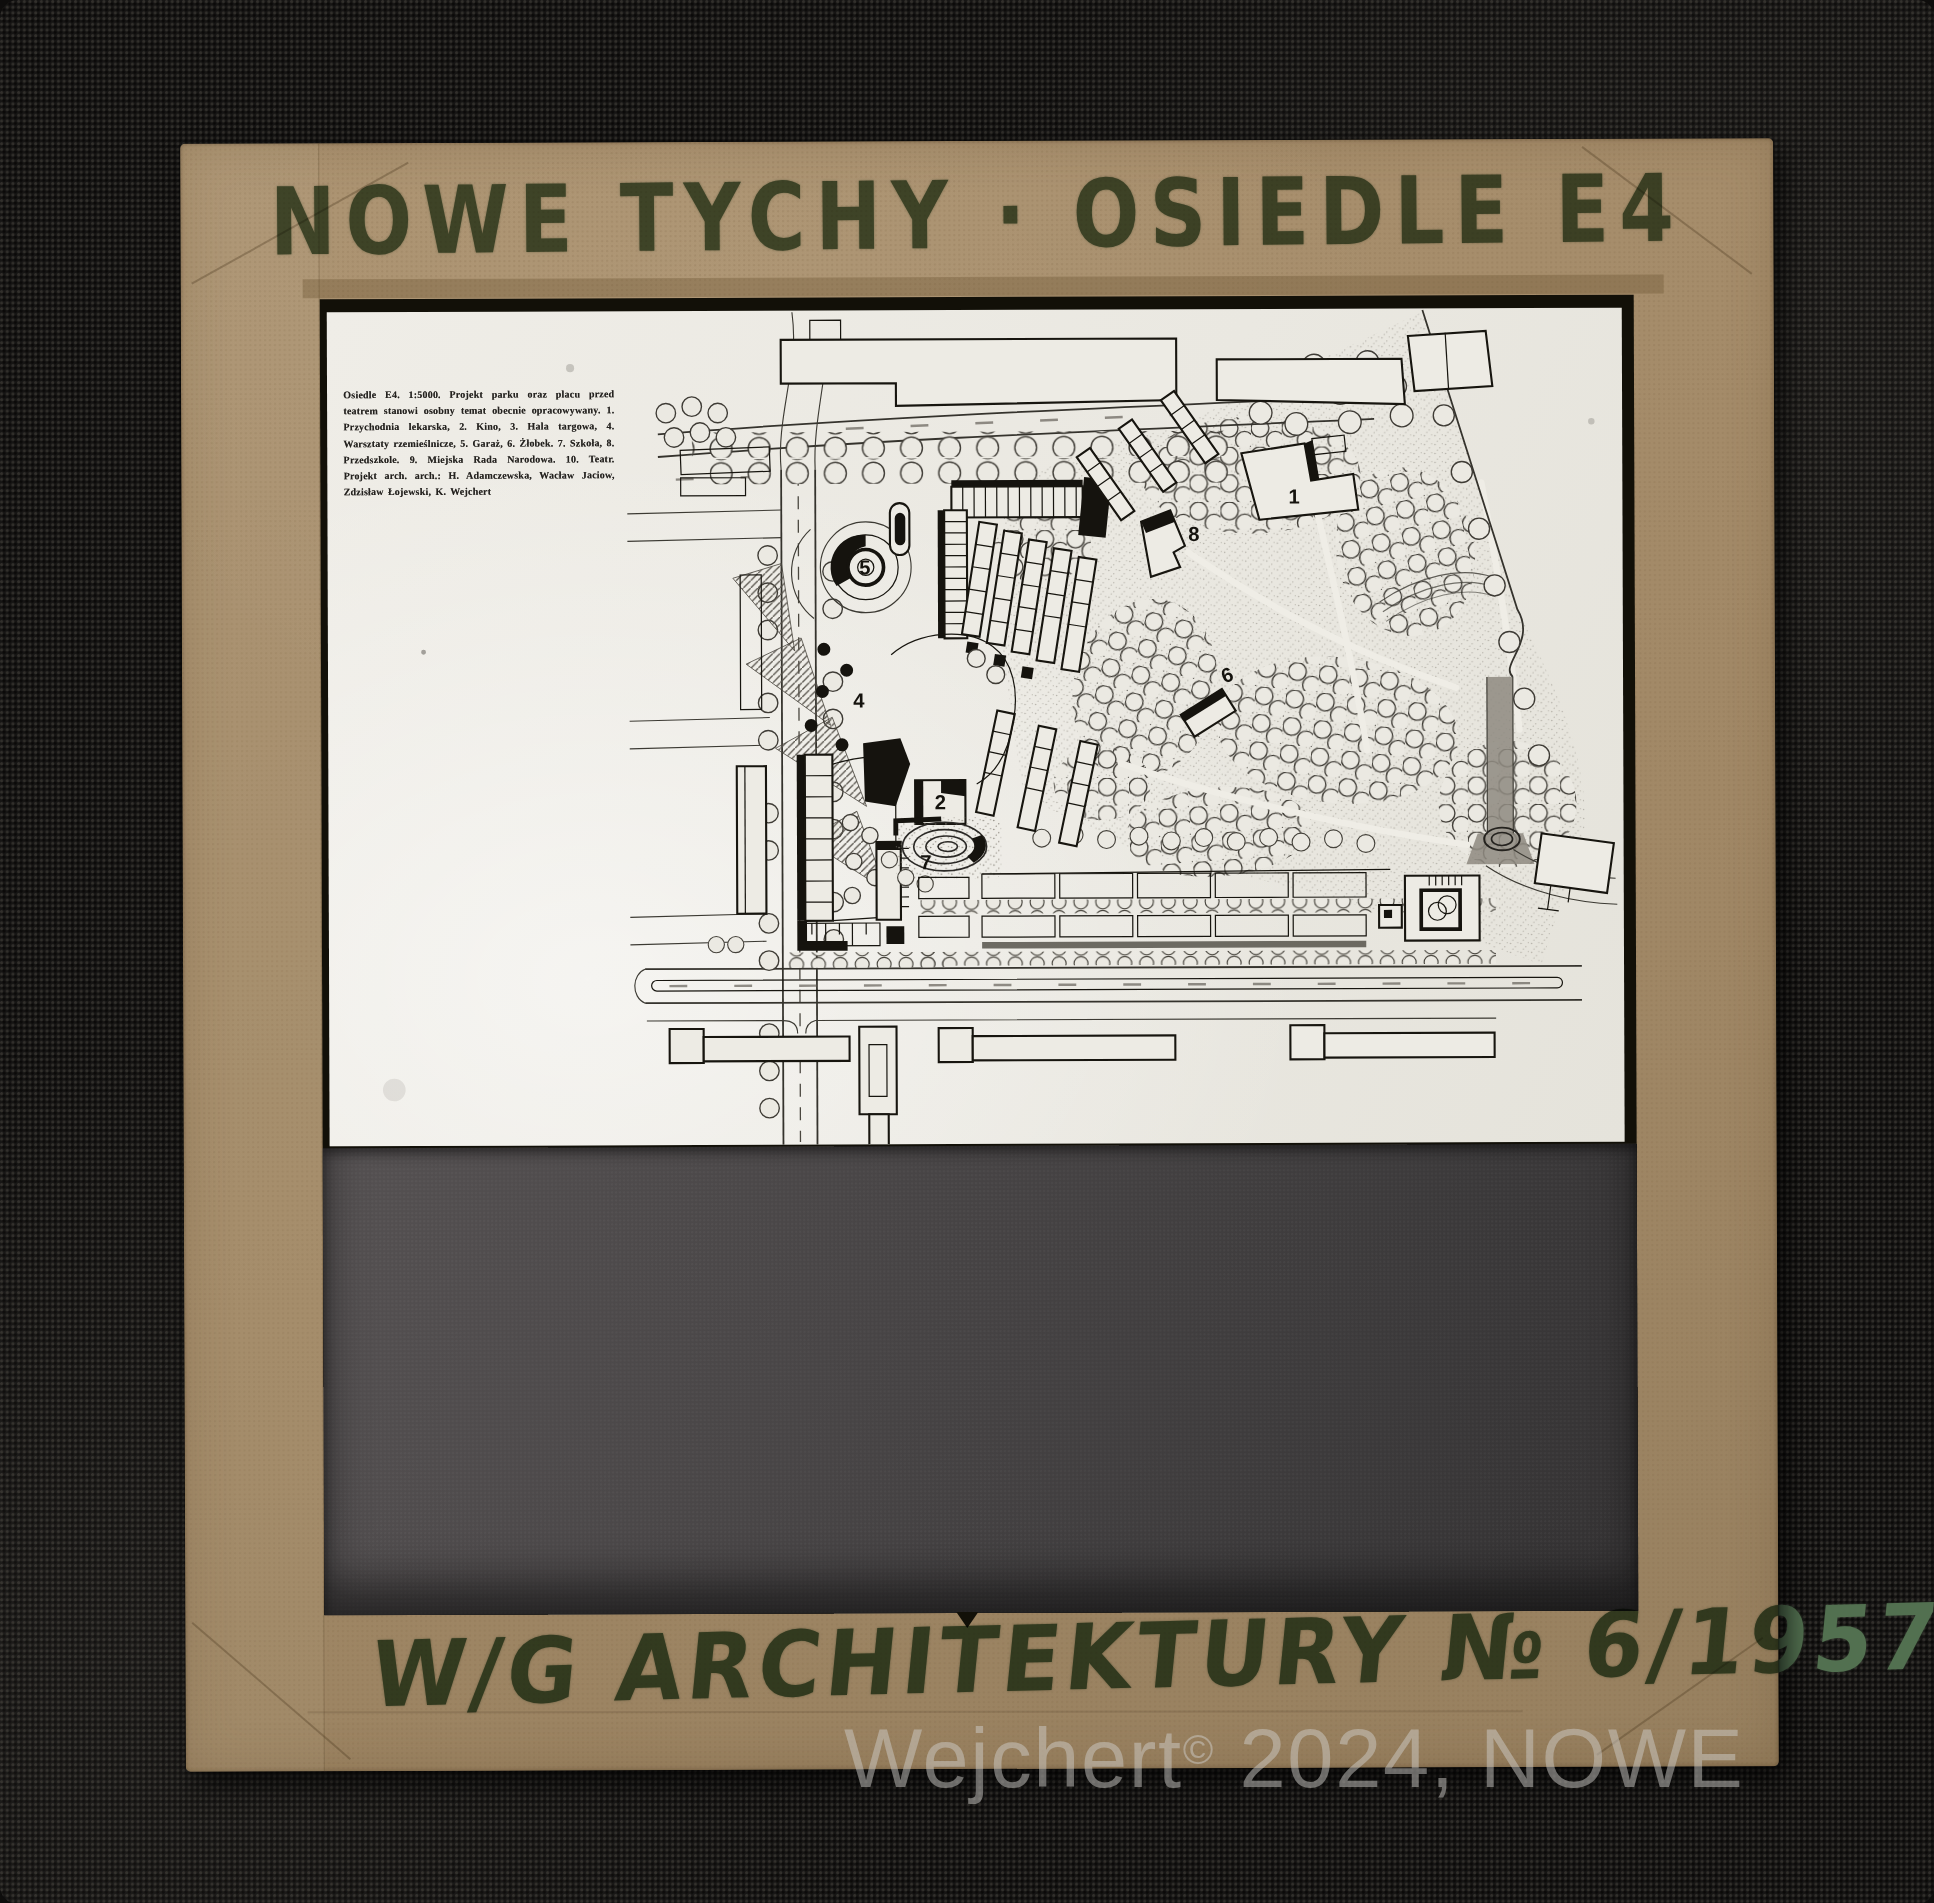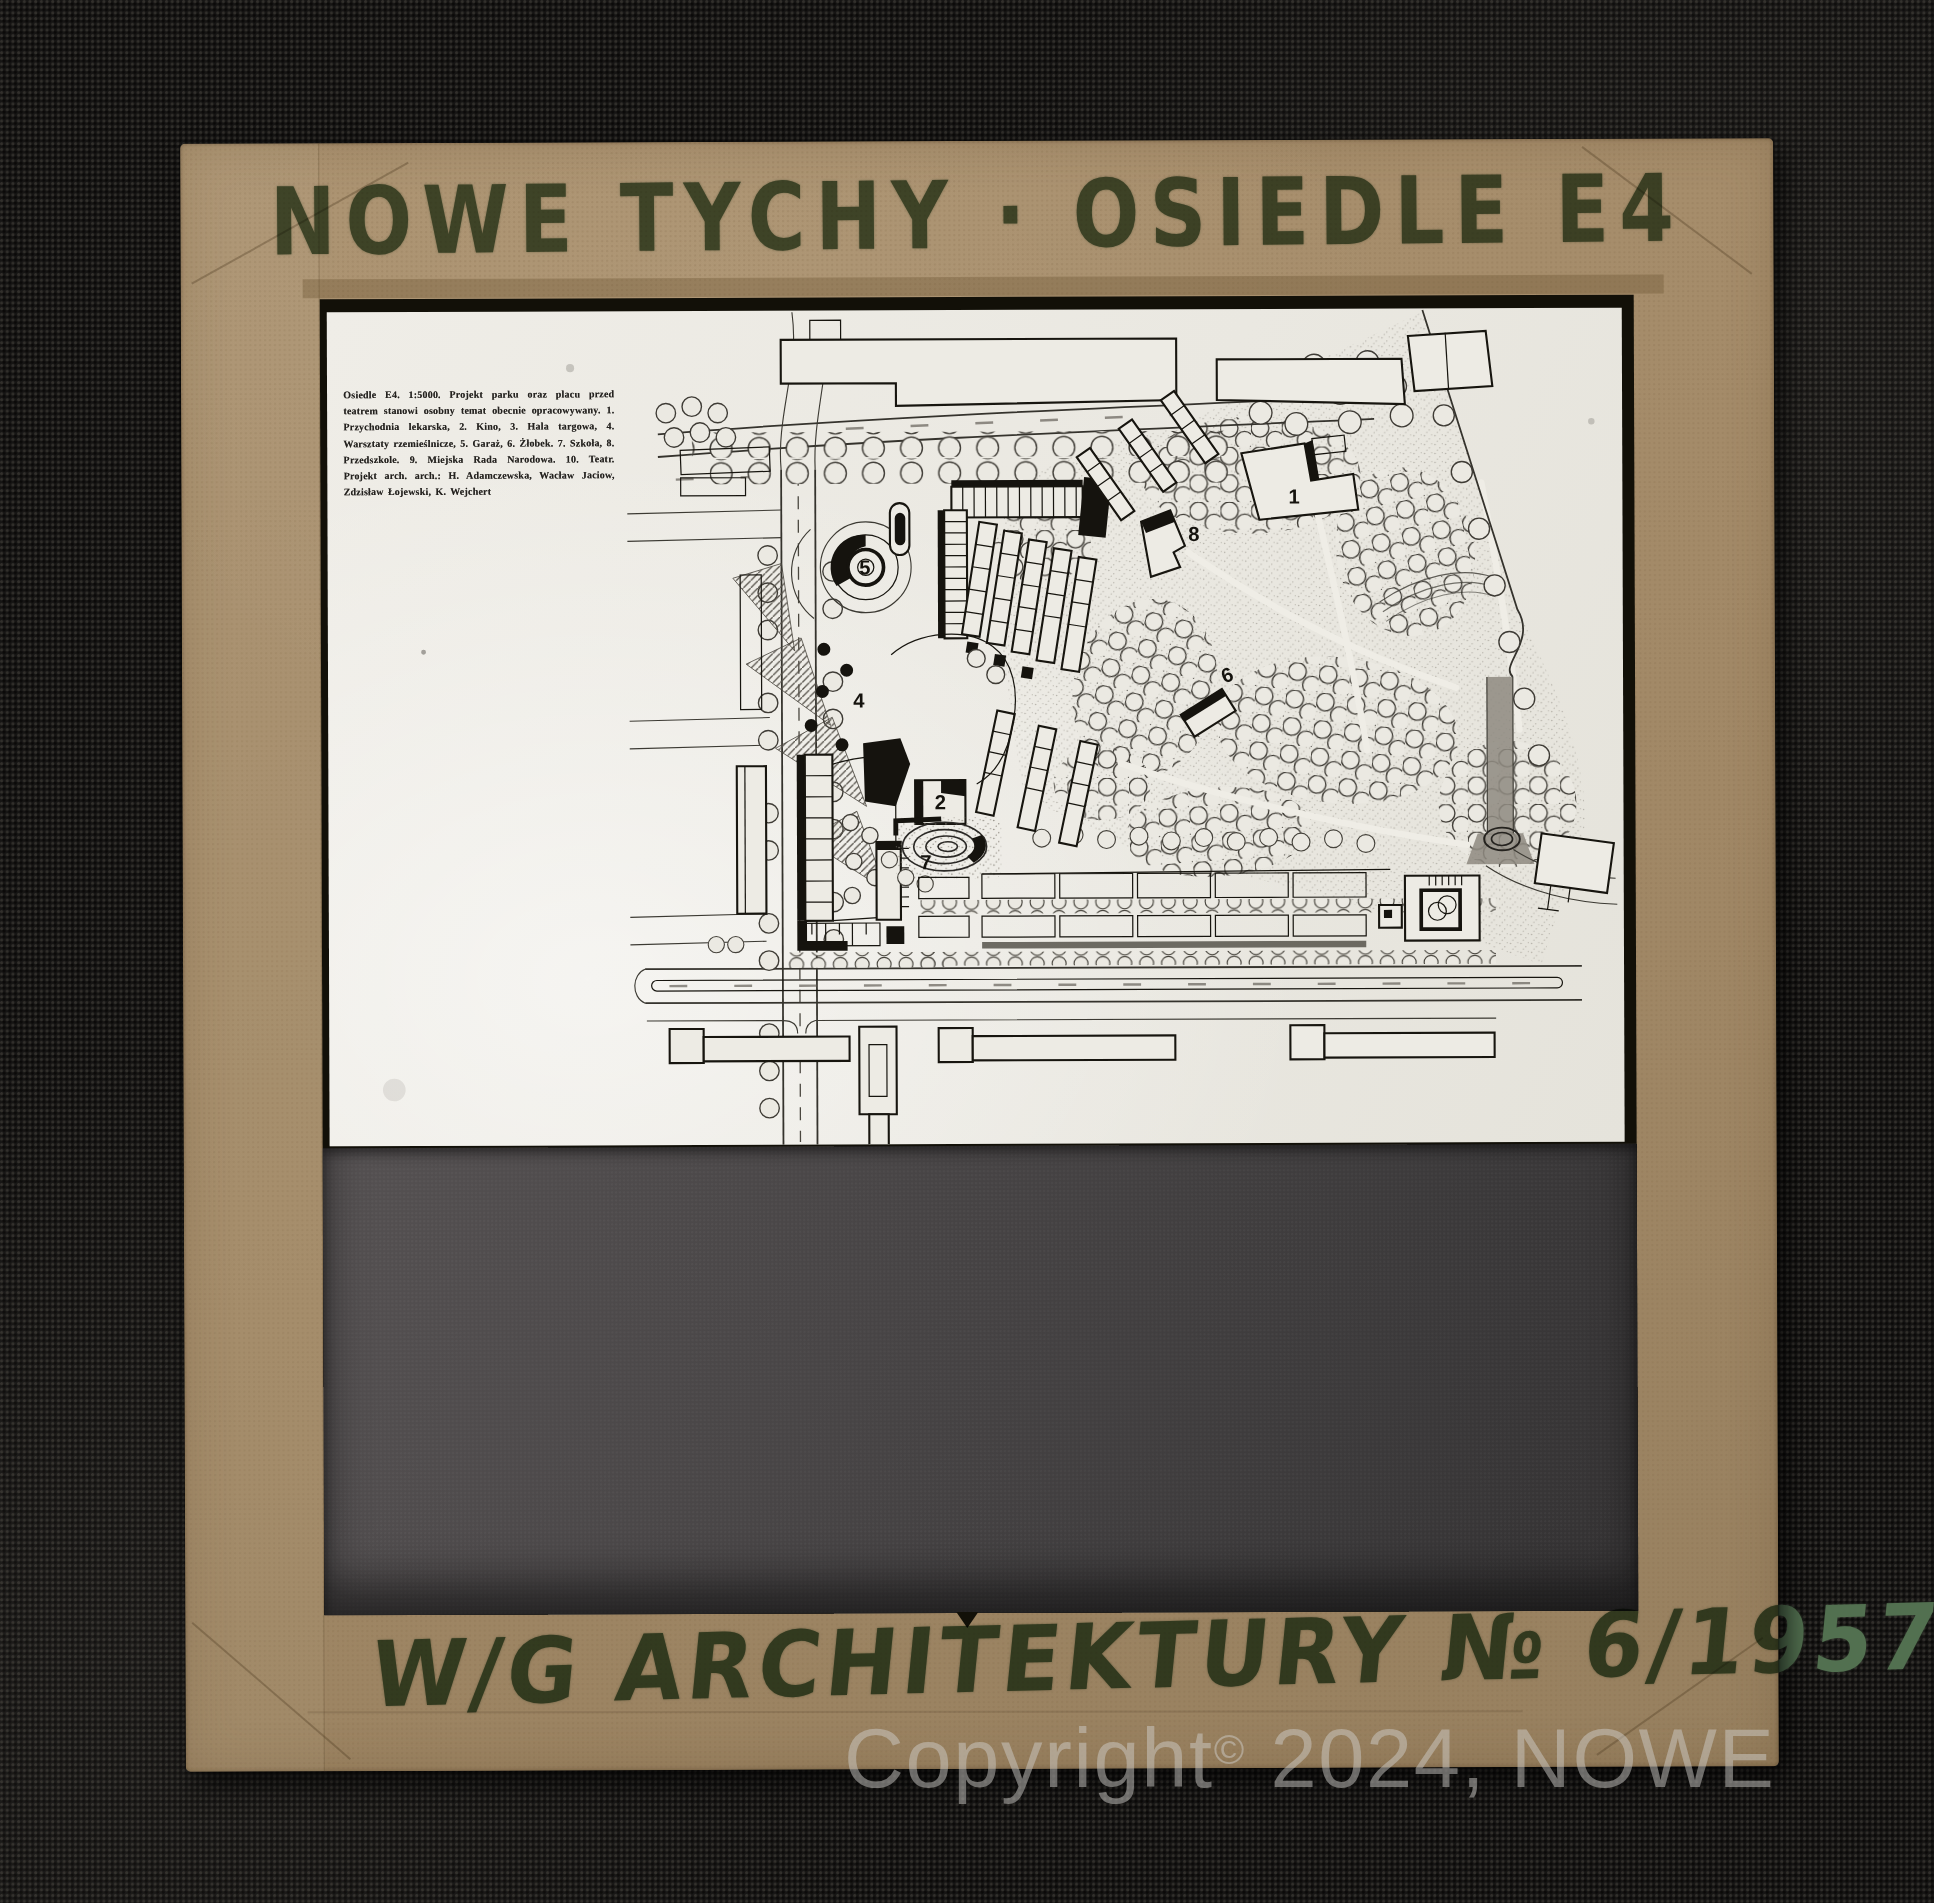--- a/index.html
+++ b/index.html
@@ -1,17 +1,17 @@
 <!DOCTYPE html>
 <html style="font-size:13px"><head>
 <meta charset="utf-8">
 <style>
   html,body{margin:0;padding:0;background:#0e0d0c;}
   .stage{position:relative;width:1935px;height:1904px;overflow:hidden;
-         font-family:"Liberation Sans",sans-serif;}
+         font-family:"Liberation Sans",sans-serif;border-radius:18px;}
   
   .fabric{position:absolute;inset:0;background-color:#161514;
     background-image:
       radial-gradient(circle at 1.6px 1.6px, rgba(88,84,76,.42) 1.1px, transparent 1.9px),
       radial-gradient(circle at 4px 4px, rgba(10,9,8,.95) 1.1px, transparent 1.9px);
     background-size:5.7px 5.7px;}
   .fabric-light{position:absolute;inset:0;
     background:
       radial-gradient(55% 45% at 86% 20%, rgba(125,120,110,.10), transparent 70%),
       radial-gradient(55% 45% at 10% 86%, rgba(125,120,110,.09), transparent 70%),
@@ -508,15 +508,15 @@
         </svg>
       </div>
 
       <div class="mask"></div>
     </div>
     <div class="notch"></div>
 
     <div class="hw hw-bottom">W/G ARCHITEKTURY № 6/1957</div>
   </div>
 
-  <div class="watermark"><span>Copyright</span><sup>©</sup><span> 2024, NOWE</span></div>
+  <div class="watermark"><span>Wejchert</span><sup>©</sup><span> 2024, NOWE</span></div>
 </div>
 
 
 </body></html>

